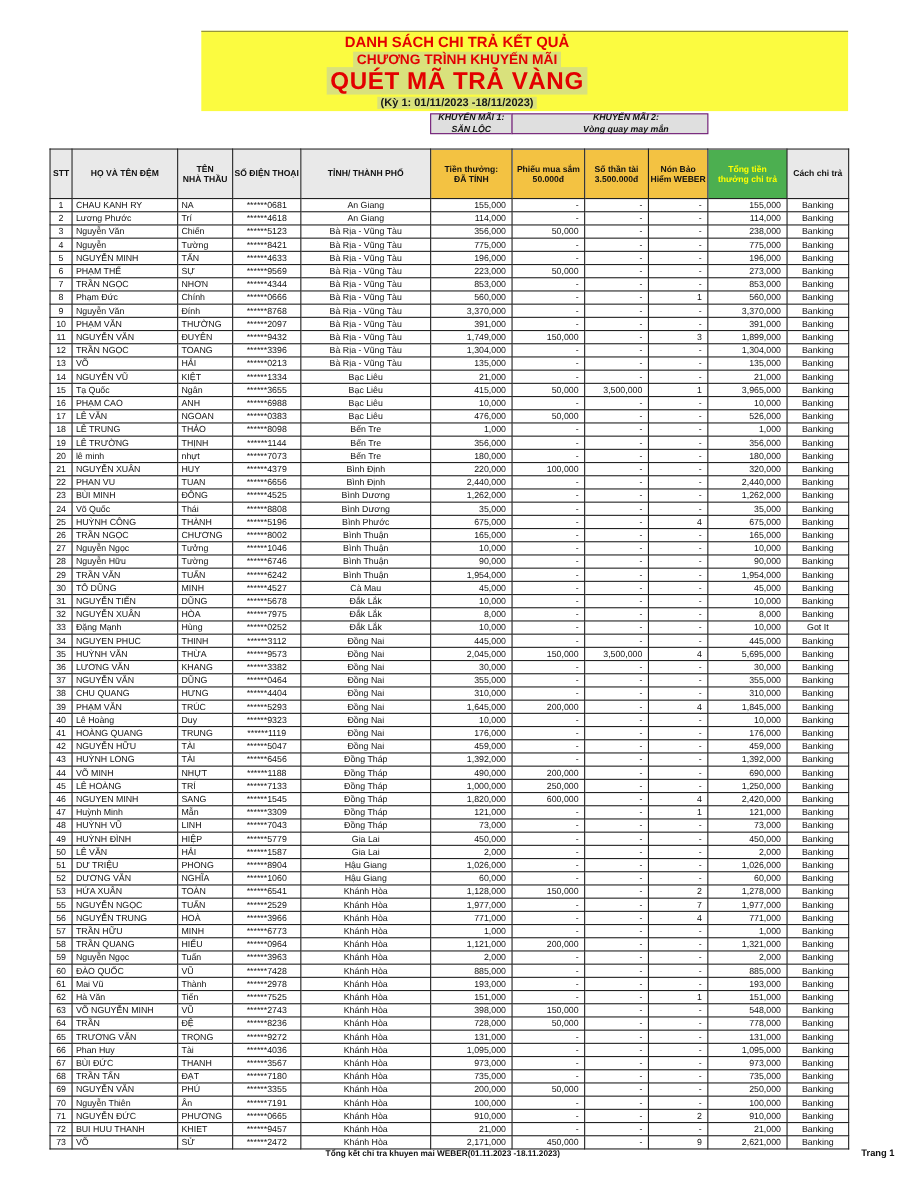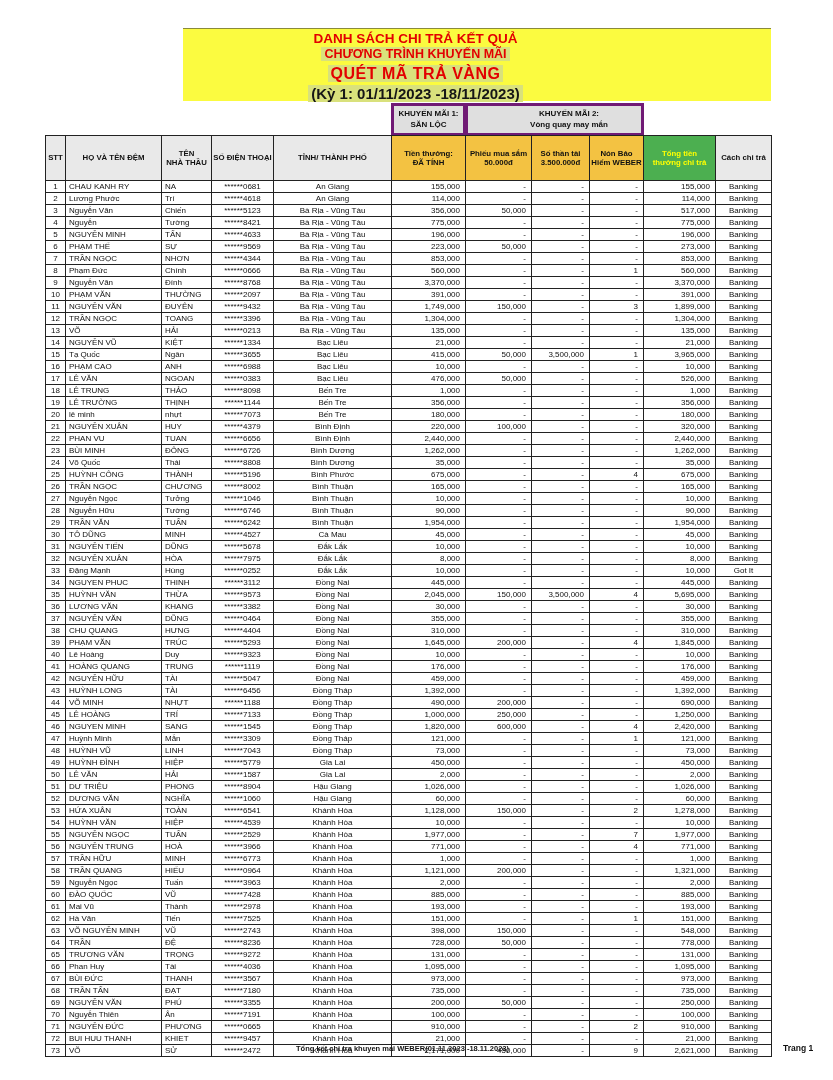--- a/index.html
+++ b/index.html
@@ -8,28 +8,28 @@
   }
   *{margin:0;padding:0;box-sizing:border-box;}
   body{background:#fff;font-family:"Liberation Sans","DejaVu Sans",sans-serif;color:#111;}
   .page{position:relative;width:833px;height:1080px;background:#fff;overflow:hidden;}
 
   
   .banner{position:absolute;left:183px;top:28px;width:588px;height:73px;background:var(--banner-bg);border-top:1px solid #8a8a3a;}
   .banner-inner{position:absolute;left:0;top:2px;width:440px;text-align:center;padding-left:25px;}
   .b1{font-size:13.5px;font-weight:bold;color:var(--red);line-height:16px;}
   .b2{font-size:12.5px;font-weight:bold;color:var(--red);line-height:15px;}
-  .b3{font-size:16px;font-weight:bold;color:var(--red);line-height:24px;letter-spacing:.5px;}
-  .b4{font-size:15px;font-weight:bold;color:#161616;line-height:15px;}
+  .b3{font-size:22px;font-weight:bold;color:var(--red);line-height:24px;letter-spacing:.5px;}
+  .b4{font-size:10px;font-weight:bold;color:#161616;line-height:15px;}
   .hl{background:var(--hl);padding:0 3px;}
 
   
-  .km{position:absolute;top:103px;height:33px;background:var(--km-gray);border:3px solid #701a75;
+  .km{position:absolute;top:103px;height:19px;background:var(--km-gray);border:1px solid #701a75;
       display:flex;flex-direction:column;justify-content:center;text-align:center;
-      font-weight:bold;font-size:8px;line-height:10.5px;}
+      font-weight:bold;font-size:8px;line-height:10.5px;font-style:italic;}
   .km1{left:391px;width:75px;}
   .km2{left:465px;width:179px;padding-left:29px;}
 
   
   table{position:absolute;left:45px;top:135px;width:726px;border-collapse:collapse;table-layout:fixed;border-radius:29px;}
   th,td{border:1px solid #222;overflow:hidden;}
   th{height:45px;font-size:7.8px;font-weight:bold;line-height:9.5px;white-space:pre-line;
      background:var(--hdr-gray);text-align:center;vertical-align:middle;padding:0 1px;}
   th.orange{background:var(--orange);}
   th.green{background:var(--green);color:#FFFF00;text-align:center;}
@@ -130,21 +130,21 @@
         <tr>
           <td class="c-center">3</td>
           <td class="c-left">Nguyễn Văn</td>
           <td class="c-left">Chiến</td>
           <td class="c-center">******5123</td>
           <td class="c-center">Bà Rịa - Vũng Tàu</td>
           <td class="c-money">356,000</td>
           <td class="c-money">50,000</td>
           <td class="c-money">-</td>
           <td class="c-money">-</td>
-          <td class="c-money">517,000</td>
+          <td class="c-money">238,000</td>
           <td class="c-center">Banking</td>
         </tr>
         <tr>
           <td class="c-center">4</td>
           <td class="c-left">Nguyễn</td>
           <td class="c-left">Tường</td>
           <td class="c-center">******8421</td>
           <td class="c-center">Bà Rịa - Vũng Tàu</td>
           <td class="c-money">775,000</td>
           <td class="c-money">-</td>
@@ -384,21 +384,21 @@
           <td class="c-money">-</td>
           <td class="c-money">-</td>
           <td class="c-money">-</td>
           <td class="c-money">2,440,000</td>
           <td class="c-center">Banking</td>
         </tr>
         <tr>
           <td class="c-center">23</td>
           <td class="c-left">BÙI MINH</td>
           <td class="c-left">ĐÔNG</td>
-          <td class="c-center">******6726</td>
+          <td class="c-center">******4525</td>
           <td class="c-center">Bình Dương</td>
           <td class="c-money">1,262,000</td>
           <td class="c-money">-</td>
           <td class="c-money">-</td>
           <td class="c-money">-</td>
           <td class="c-money">1,262,000</td>
           <td class="c-center">Banking</td>
         </tr>
         <tr>
           <td class="c-center">24</td>
@@ -784,33 +784,20 @@
           <td class="c-center">******6541</td>
           <td class="c-center">Khánh Hòa</td>
           <td class="c-money">1,128,000</td>
           <td class="c-money">150,000</td>
           <td class="c-money">-</td>
           <td class="c-money">2</td>
           <td class="c-money">1,278,000</td>
           <td class="c-center">Banking</td>
         </tr>
         <tr>
-          <td class="c-center">54</td>
-          <td class="c-left">HUỲNH VĂN</td>
-          <td class="c-left">HIỆP</td>
-          <td class="c-center">******4539</td>
-          <td class="c-center">Khánh Hòa</td>
-          <td class="c-money">10,000</td>
-          <td class="c-money">-</td>
-          <td class="c-money">-</td>
-          <td class="c-money">-</td>
-          <td class="c-money">10,000</td>
-          <td class="c-center">Banking</td>
-        </tr>
-        <tr>
           <td class="c-center">55</td>
           <td class="c-left">NGUYỄN NGỌC</td>
           <td class="c-left">TUẤN</td>
           <td class="c-center">******2529</td>
           <td class="c-center">Khánh Hòa</td>
           <td class="c-money">1,977,000</td>
           <td class="c-money">-</td>
           <td class="c-money">-</td>
           <td class="c-money">7</td>
           <td class="c-money">1,977,000</td>

